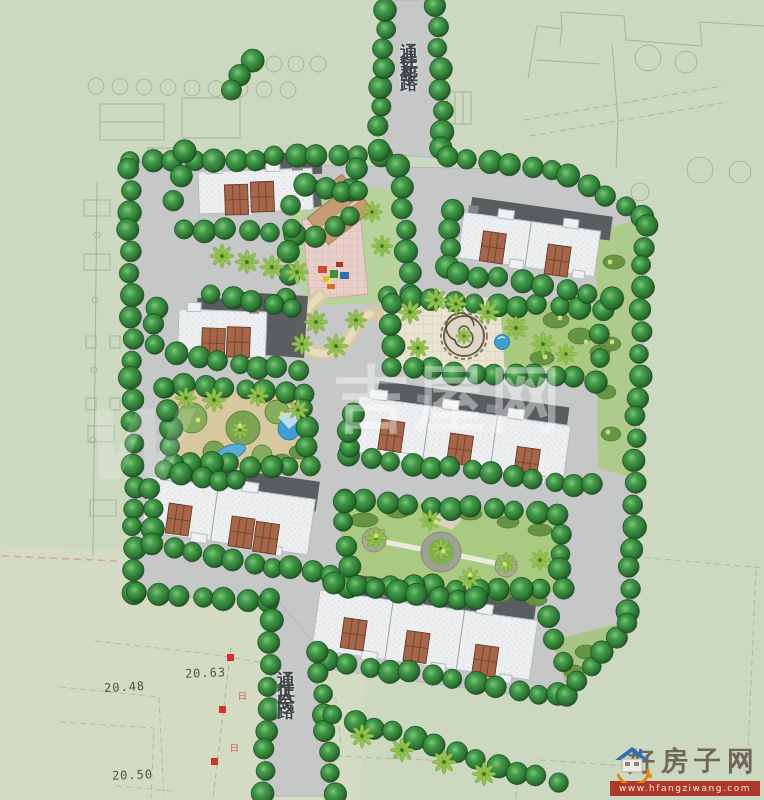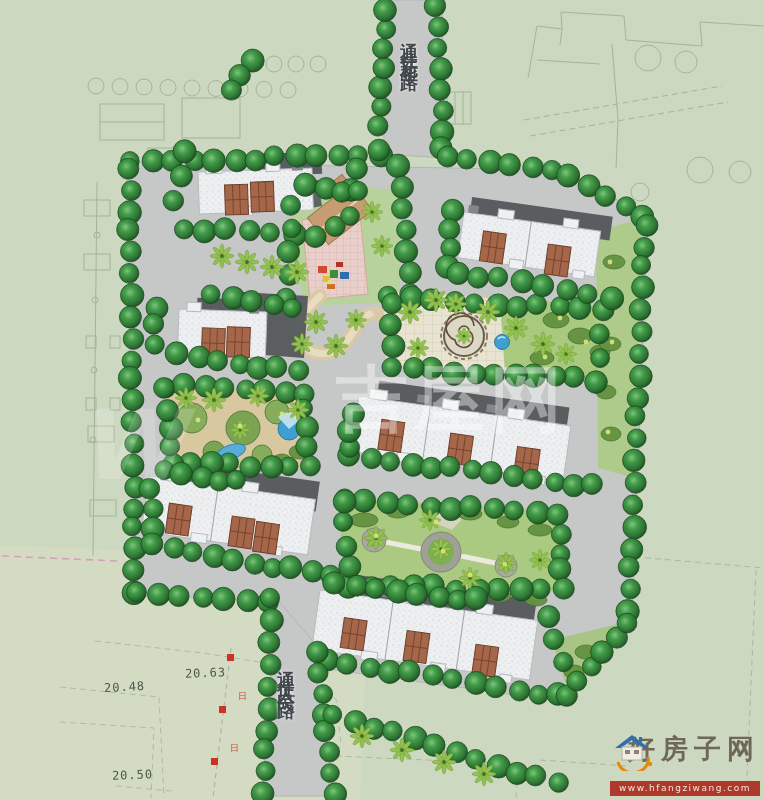--- a/index.html
+++ b/index.html
@@ -12,21 +12,21 @@
     font-size:12px;color:#4c574b;letter-spacing:1px;}
   .wm{position:absolute;left:336px;top:352px;font-size:72px;font-weight:700;
     color:rgba(255,255,255,.40);letter-spacing:5px;}
   .wm2{position:absolute;left:86px;top:390px;font-size:96px;font-weight:700;font-style:italic;
     color:rgba(255,255,255,.18);}
   .logo{position:absolute;right:4px;bottom:4px;display:flex;flex-direction:column;align-items:flex-end;}
   .logo-row{display:flex;align-items:center;gap:5px;}
   .logo-name{font-family:"DejaVu Serif","Liberation Serif",serif;font-size:27px;color:#6f685a;
     letter-spacing:6px;font-weight:600;}
   .logo-bar{background:#ad382b;color:#f3e8d4;font-size:9px;letter-spacing:1.5px;
-    padding:2px 9px 3px 9px;margin-top:14px;white-space:nowrap;}
+    padding:2px 9px 3px 9px;margin-top:2px;white-space:nowrap;}
 </style>
 </head>
 <body>
 
 <div id="stage">
 <svg width="764" height="800" viewBox="0 0 764 800">
   <defs>
     <radialGradient id="treeG" cx="40%" cy="38%" r="65%">
       <stop offset="0%" stop-color="#7ec47a"></stop>
       <stop offset="35%" stop-color="#3e9a46"></stop>

